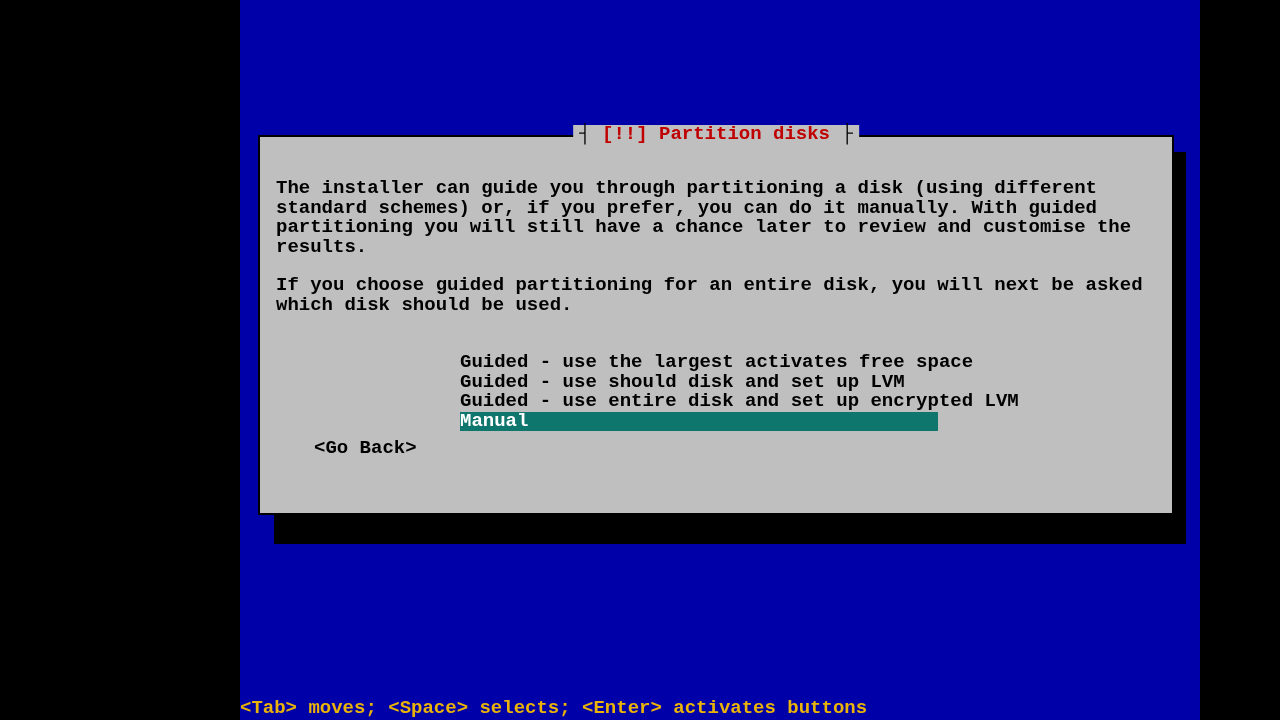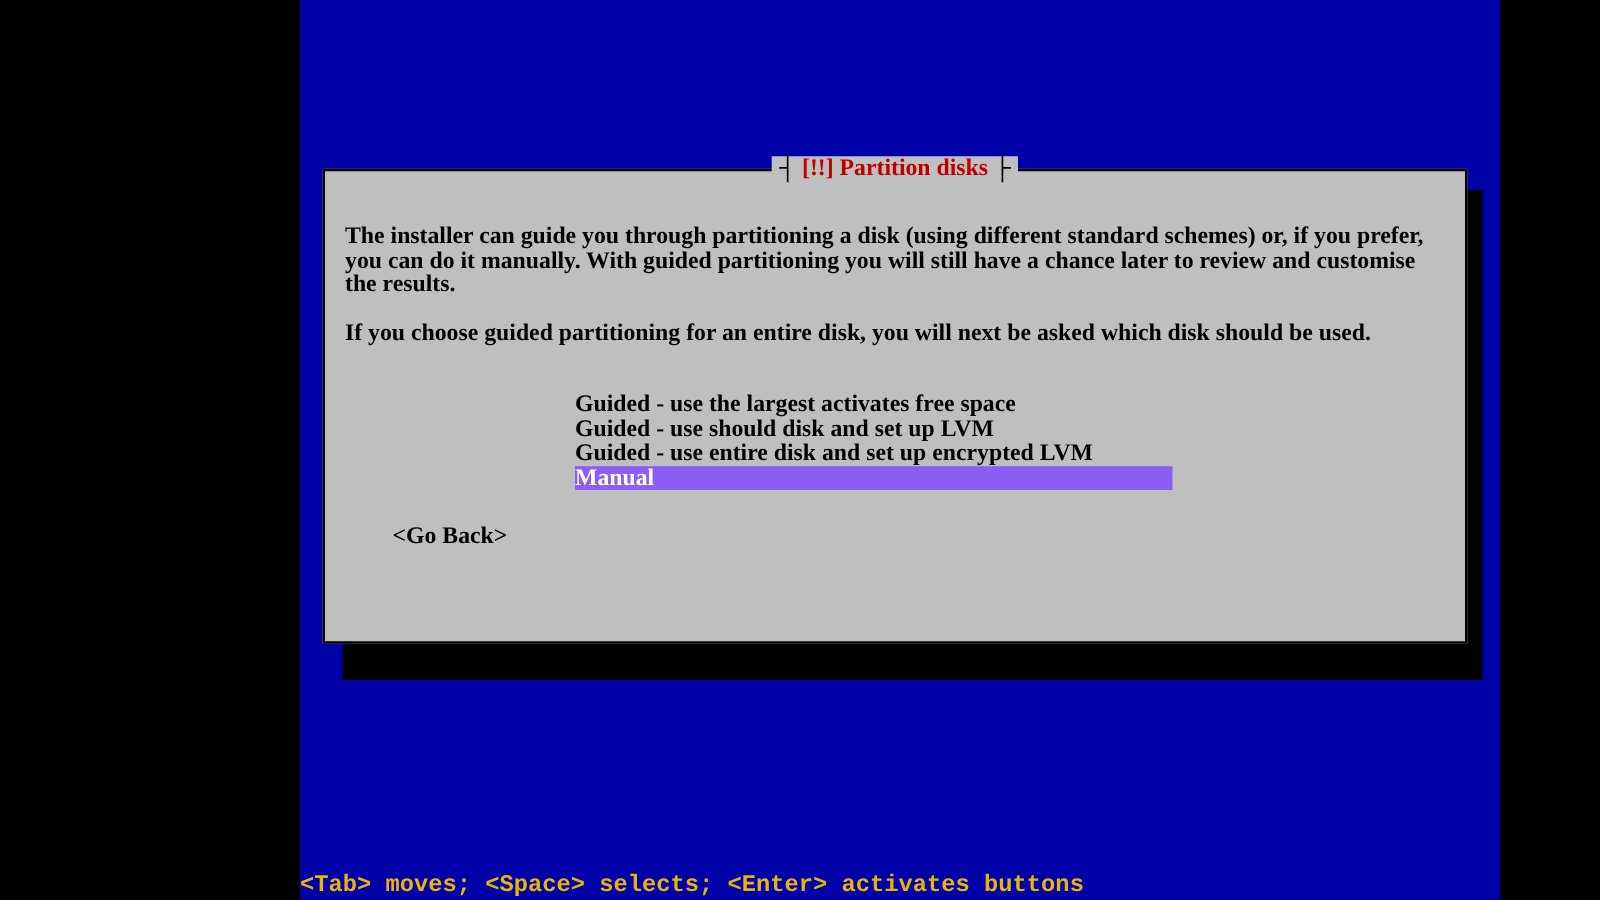--- a/index.html
+++ b/index.html
@@ -33,21 +33,20 @@
   .dialog {
     position: absolute;
     left: 258px;
     top: 135px;
     width: 916px;
     height: 380px;
     background: #bfbfbf;
     border: 2px solid #000;
     box-sizing: border-box;
     color: #000;
-    font-family: Liberation Serif, serif;
   }
   .title {
     position: absolute;
     top: -12px;
     left: 50%;
     transform: translateX(-50%);
     background: #bfbfbf;
     padding: 0 6px;
     white-space: nowrap;
   }
@@ -59,25 +58,25 @@
   .para { white-space: pre-wrap; }
   .menu {
     margin-top: 19px;
   }
   .menu-row {
     margin-left: 184px;
     width: 478px;
     white-space: pre;
   }
   .menu-row.selected {
-    background: #8b5cf6;
+    background: #0f766e;
     color: #fff;
   }
   .goback {
-    margin-top: 27px;
+    margin-top: 8px;
     margin-left: 38px;
   }
   .hint {
     position: absolute;
     left: 240px;
     bottom: 2px;
     color: #eab308;
     white-space: pre;
   }
 </style>

